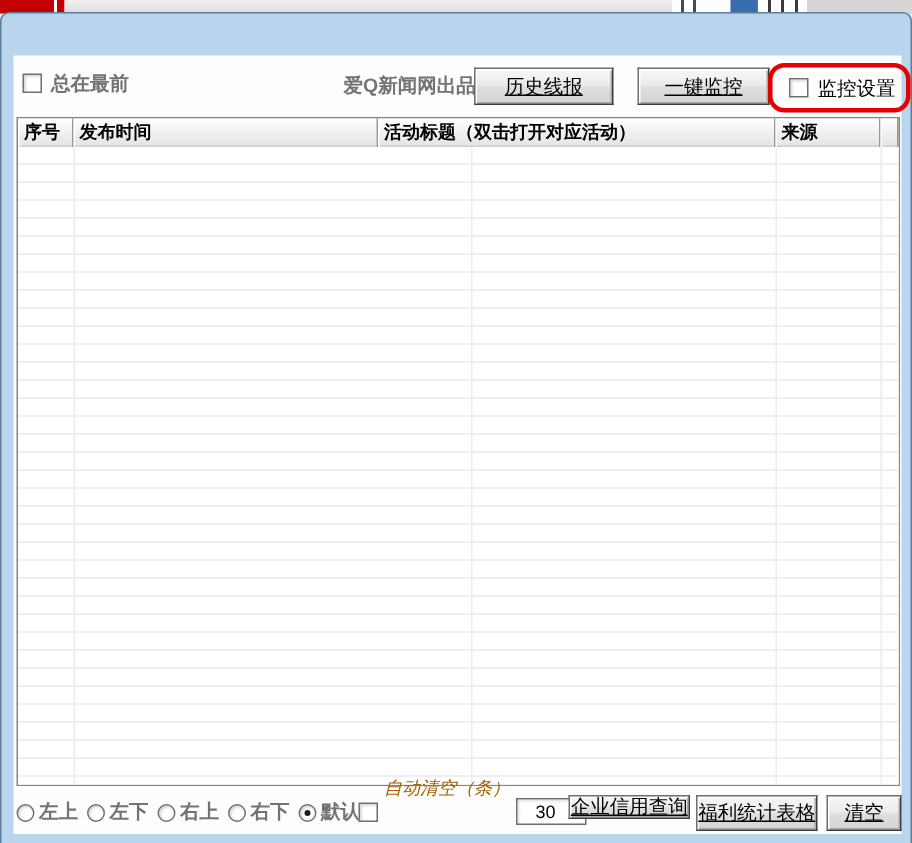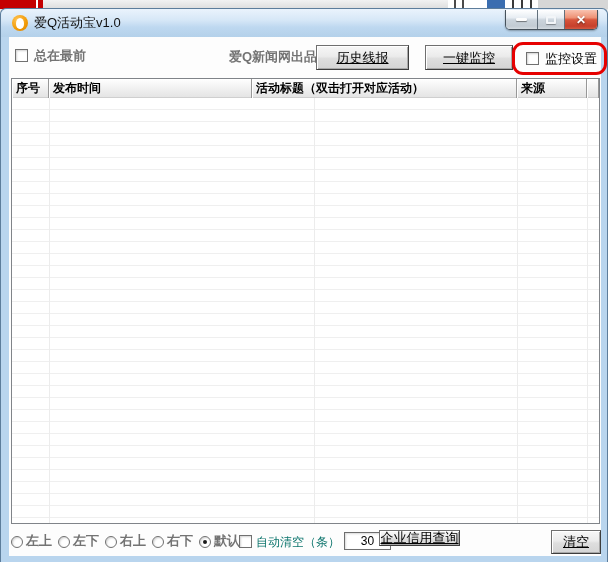--- a/index.html
+++ b/index.html
@@ -93,58 +93,43 @@
   
   .radio { position:absolute; width:12px; height:12px; border-radius:50%; background:#fff;
     border:1px solid #707070; box-shadow:inset 1px 1px 2px rgba(0,0,0,.18); }
   .radio.checked::after { content:""; position:absolute; left:3px; top:3px; width:4px; height:4px;
     border-radius:50%; background:#1a1a1a; }
   .r1 { left:2px; top:499px; } .r2 { left:49px; top:499px; } .r3 { left:96px; top:499px; }
   .r4 { left:143px; top:499px; } .r5 { left:190px; top:499px; }
   .rl1 { left:17px; top:497px; } .rl2 { left:64px; top:497px; } .rl3 { left:111px; top:497px; }
   .rl4 { left:158px; top:497px; } .rl5 { left:205px; top:497px; }
   .cb-autoclear { left:230px; top:498px; }
-  .lbl-autoclear { left:247px; top:498px; font-size:12px; color:#0f766e; }
+  .lbl-autoclear { left:247px; top:481px; font-size:12px; color:#a16207;font-style:italic; }
   .auto-clear-input { position:absolute; left:335px; top:495px; width:47px; height:18px;
     border:1px solid #6e6e6e; box-shadow:inset 1px 1px 2px rgba(0,0,0,.15);
-    font-size:12px; padding:0 2px; font-family:inherit; outline:none; background:#fff;text-align:center; }
+    font-size:12px; padding:0 12px; font-family:inherit; outline:none; background:#fff; }
   .btn-credit  { left:370px; top:493px; width:81px; height:16px; }
   .btn-welfare { left:455px; top:493px; width:81px; height:24px; }
   .btn-clear   { left:542px; top:493px; width:50px; height:24px; }
 </style>
 </head>
 <body>
 
 <div>
   <div class="frag frag-red"></div>
   <div class="frag frag-gray1"></div>
   <div class="frag frag-bars"></div>
   <div class="frag frag-white"></div>
   <div class="frag frag-blue"></div>
   <div class="frag frag-glyph"></div>
   <div class="frag frag-gray2"></div>
 </div>
 
 <div class="window">
 
-  <div class="titlebar">
-    <span class="app-icon"></span>
-    <span class="title-text">爱Q活动宝v1.0</span>
-    <div class="win-controls">
-      <div class="win-btn min">
-        <span class="glyph-min"></span>
-      </div>
-      <div class="win-btn max">
-        <span class="glyph-max"></span>
-      </div>
-      <div class="win-btn close">
-        <span class="glyph-close">✕</span>
-      </div>
-    </div>
-  </div>
 
   <div class="client">
 
     <span class="checkbox cb-always"></span>
     <span class="lbl red-b lbl-always">总在最前</span>
     <span class="lbl red-b brand-text">爱Q新闻网出品</span>
     <div class="btn btn-history">历史线报</div>
     <div class="btn btn-monitor">一键监控</div>
     <span class="checkbox cb-monitor"></span>
     <span class="lbl lbl-monitor">监控设置</span>
@@ -170,16 +155,17 @@
     <span class="radio r4"></span>
     <span class="lbl red-b rl4">右下</span>
     <span class="radio r5 checked"></span>
     <span class="lbl red-b rl5">默认</span>
 
     <span class="checkbox cb-autoclear"></span>
     <span class="lbl lbl-autoclear">自动清空（条）</span>
     <input class="auto-clear-input" value="30" style="">
 
     <div class="btn btn-credit">企业信用查询</div>
+    <div class="btn btn-welfare">福利统计表格</div>
     <div class="btn btn-clear">清空</div>
 
   </div>
 </div>
 
 </body></html>

